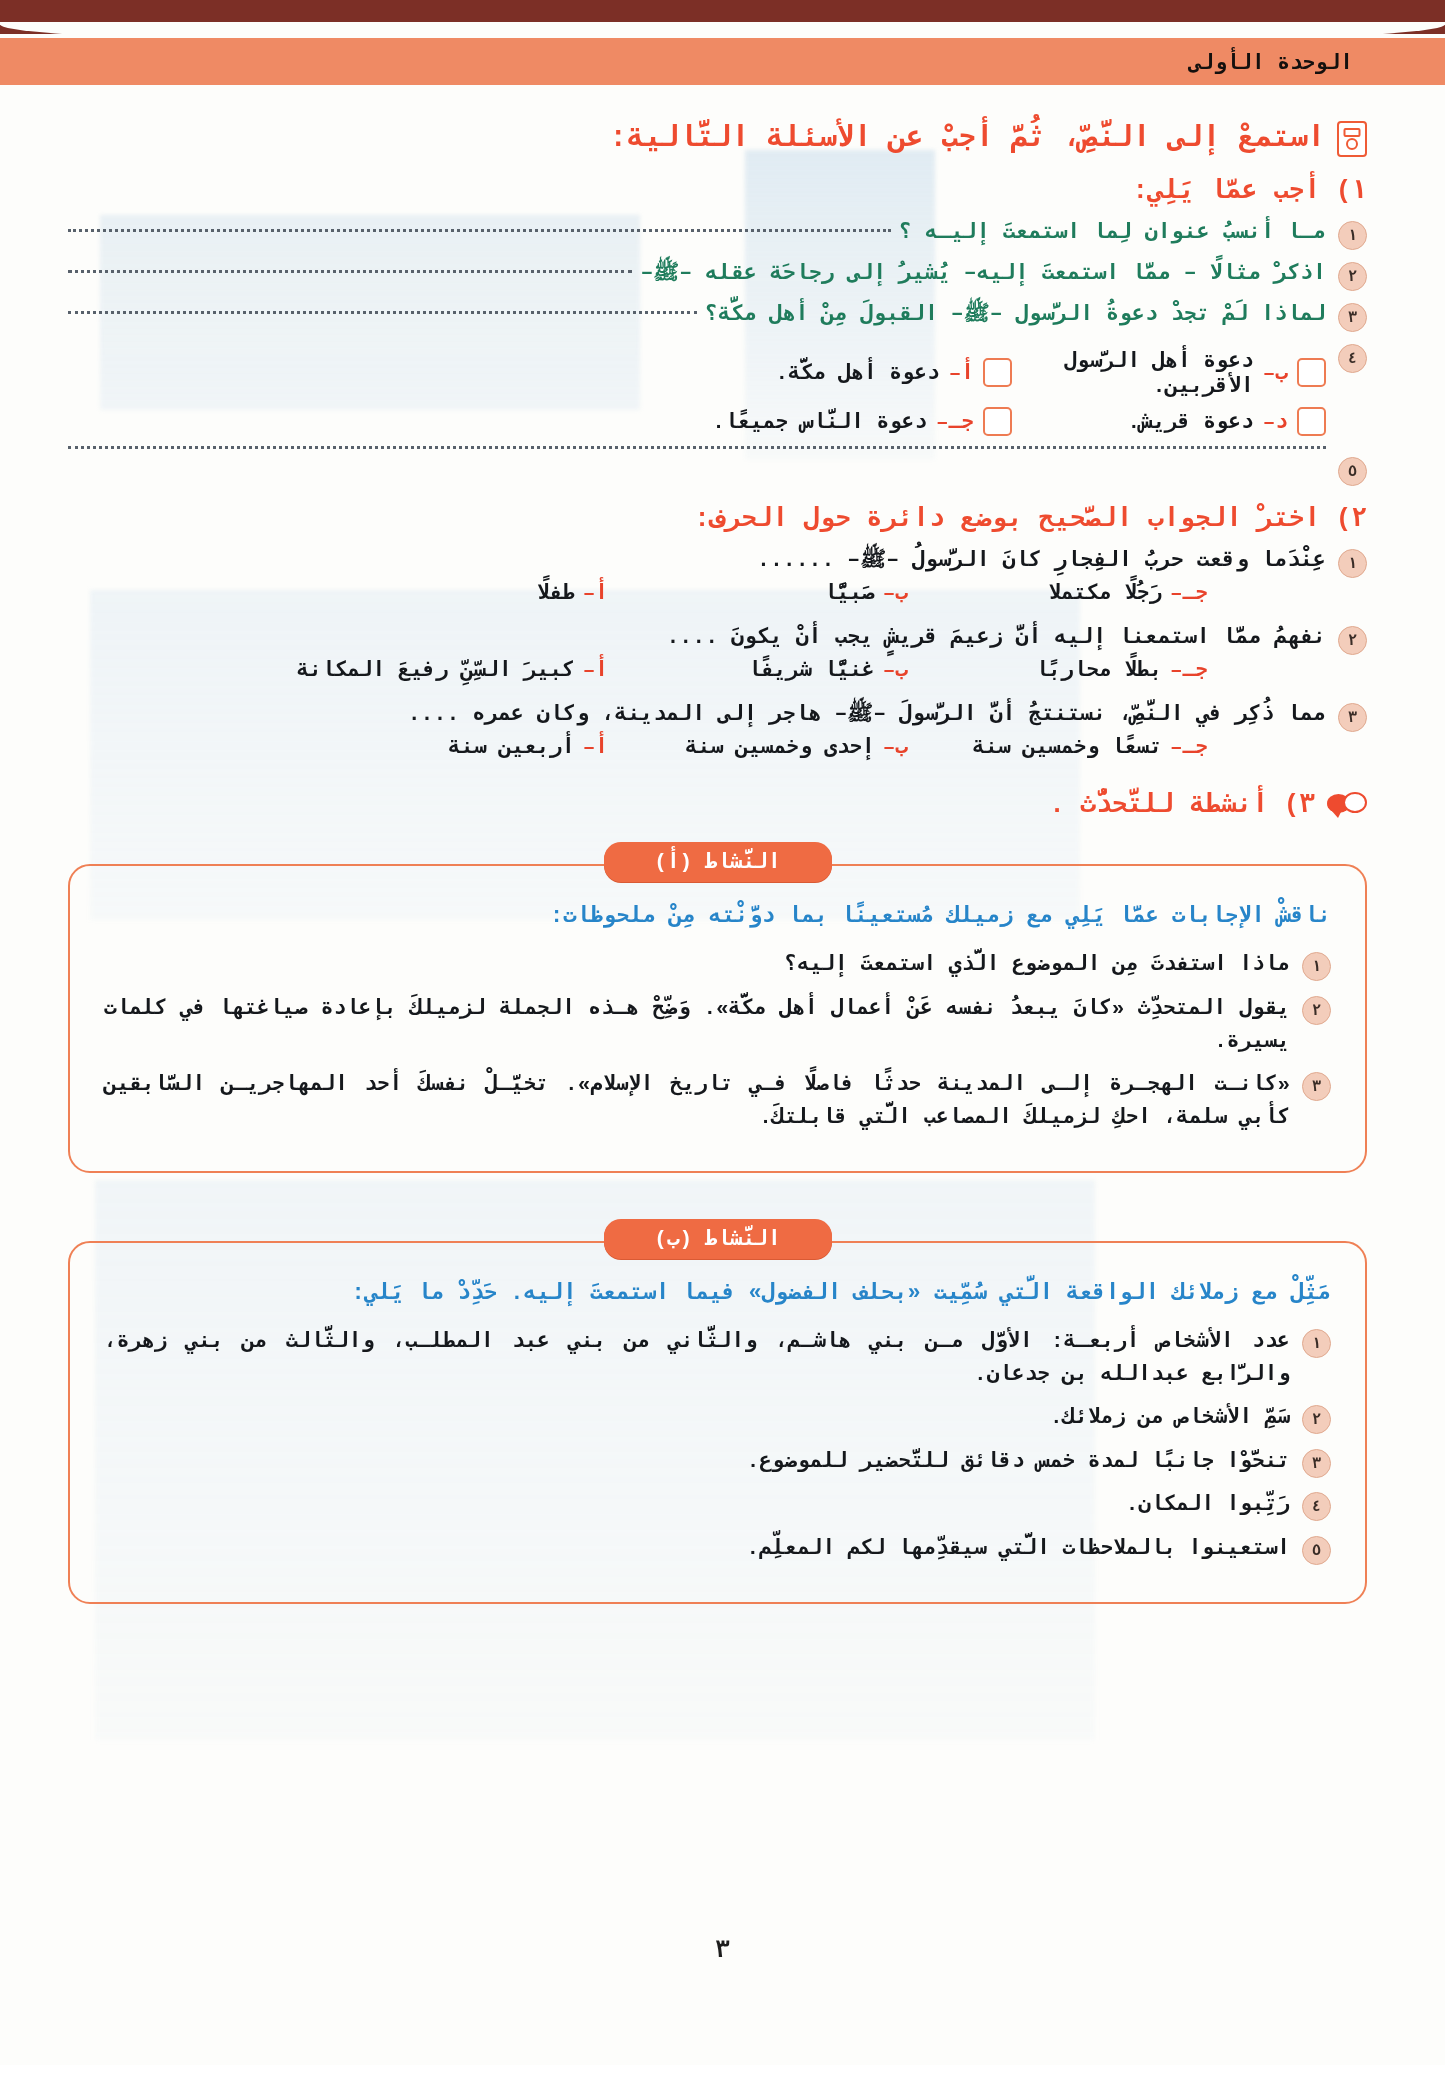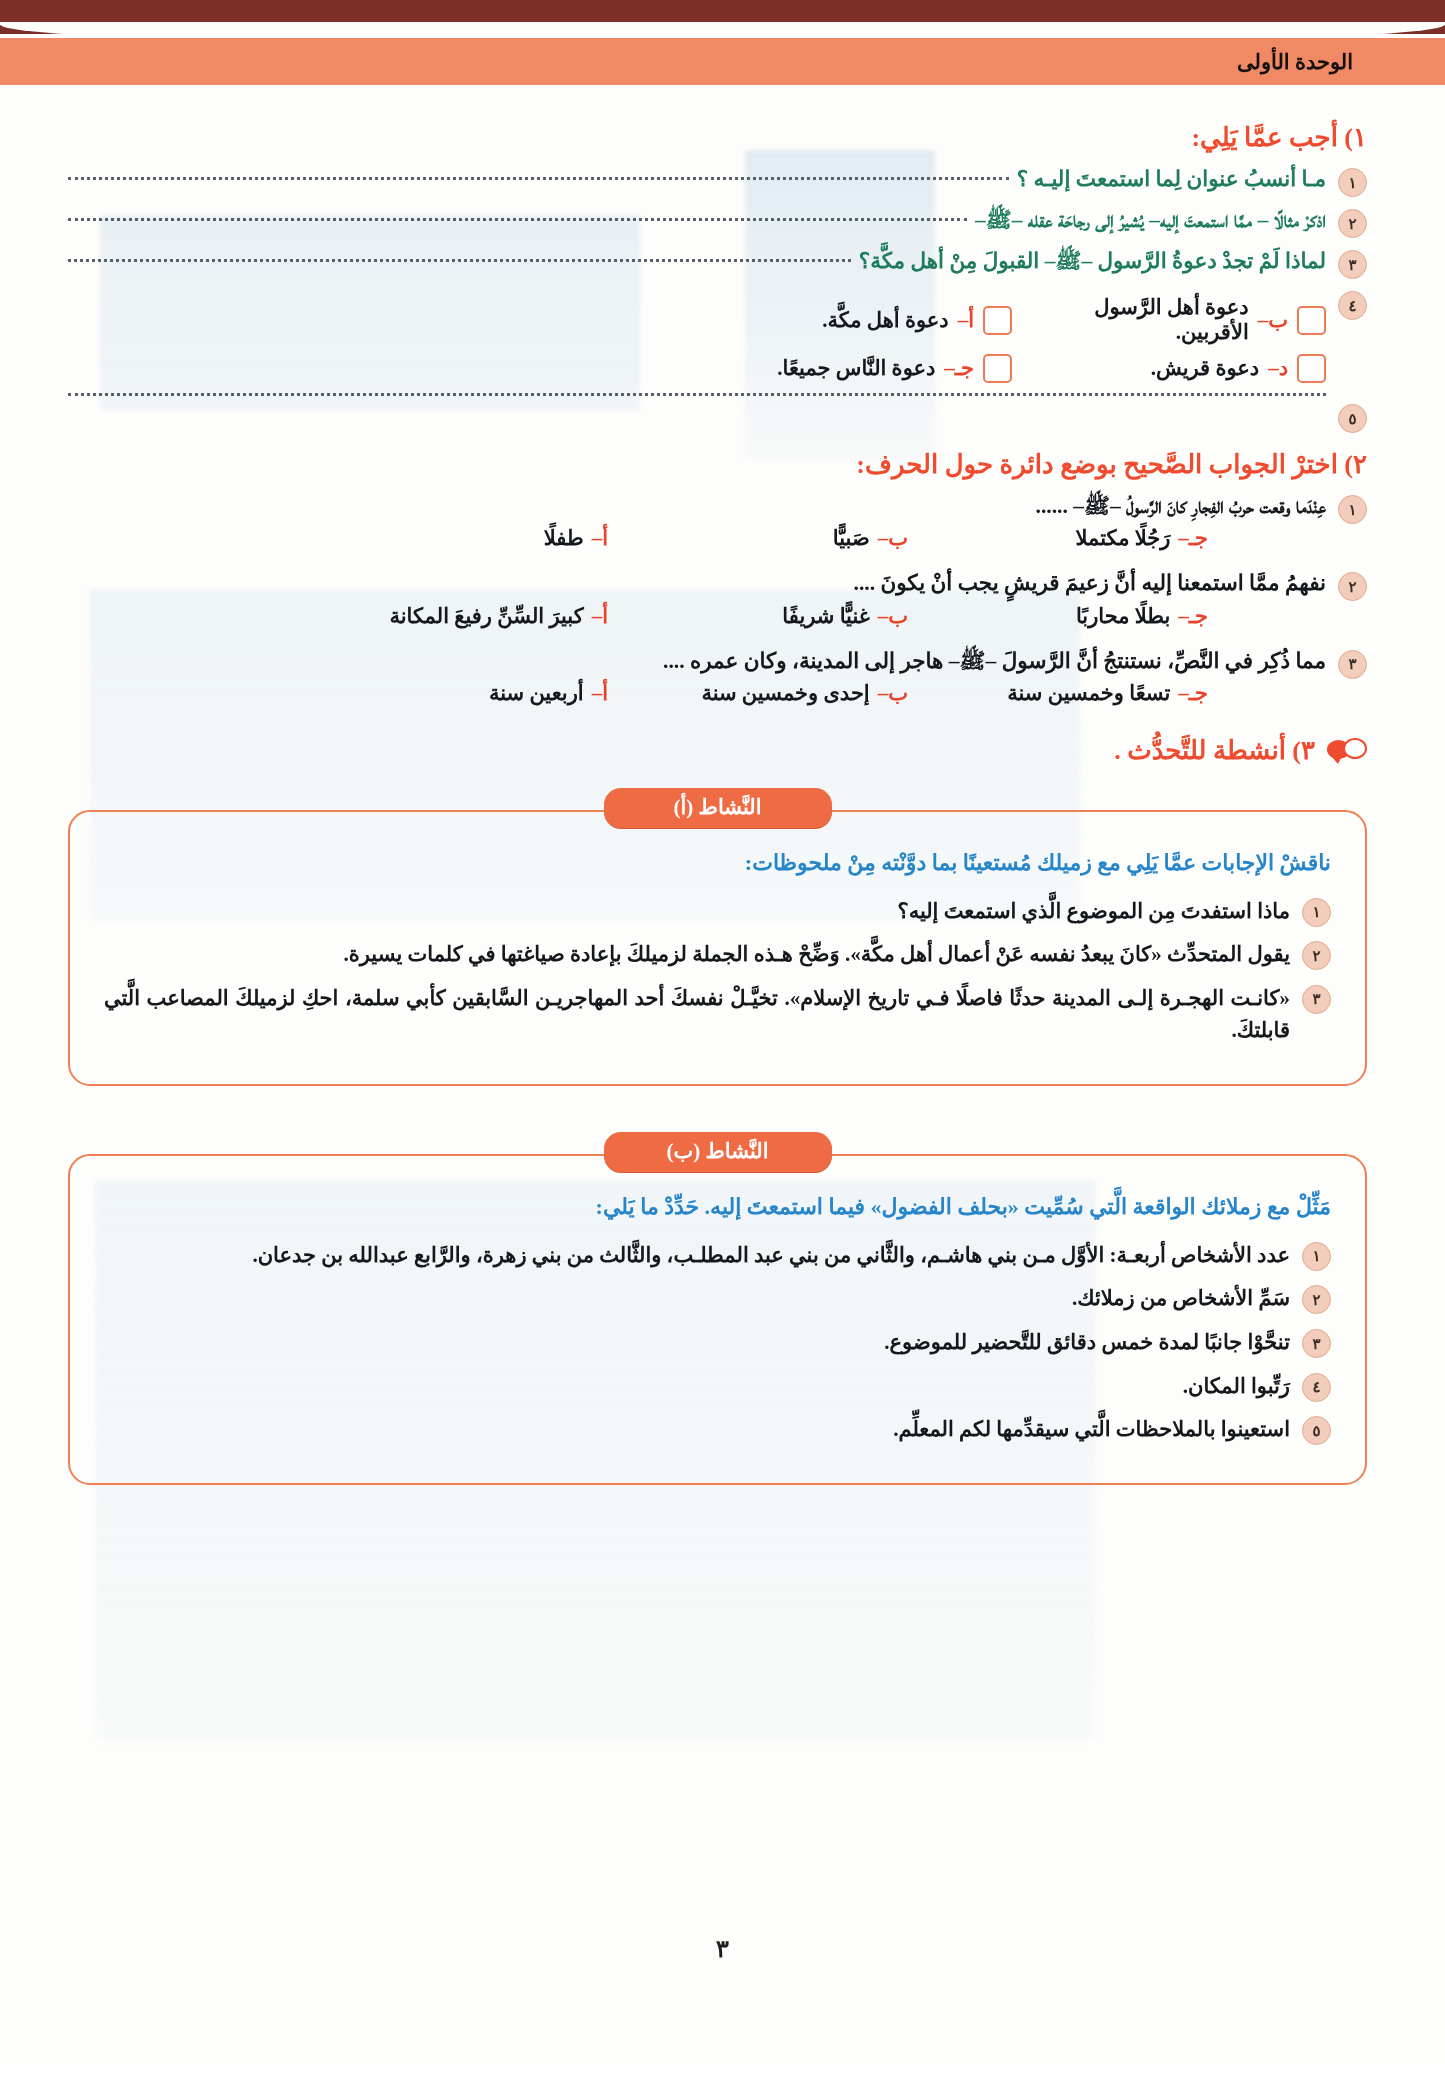--- a/index.html
+++ b/index.html
@@ -6,21 +6,21 @@
     margin: 0;
     padding: 0;
     background: #ffffff;
   }
   .page {
     position: relative;
     width: 1445px;
     height: 2065px;
     background: #fdfdfb;
     overflow: hidden;
-    font-family: Liberation Serif, serif;
+    font-family: Liberation Mono, monospace;
   }
 
   
   .ghost {
     position: absolute;
     background: linear-gradient(180deg, rgba(205,222,235,0.42), rgba(214,229,240,0.30));
     filter: blur(2px);
     pointer-events: none;
   }
   .ghost-a { left: 100px;  top: 215px;  width: 540px; height: 195px; }
@@ -226,20 +226,24 @@
   <div class="ghost ghost-c"></div>
   <div class="ghost ghost-d"></div>
 
   <div class="top-dark"></div>
   <div class="header-band">
     <div class="unit">الوحدة الأولى</div>
   </div>
 
   <div class="content">
 
+    <div class="main-title">
+      <span class="speaker-icon"></span>
+      <span class="tt">استمعْ إلى النَّصِّ، ثُمَّ أجبْ عن الأسئلة التَّالية:</span>
+    </div>
 
     <div class="sec-head">١) أجب عمَّا يَلِي:</div>
 
     <div class="qrow">
       <span class="bullet">١</span>
       <span class="qbody">
         <span class="q-dotted">
           <span class="qtext green">مـا أنسبُ عنوان لِما استمعتَ إليـه ؟</span>
           <span class="dots"></span>
         </span>

